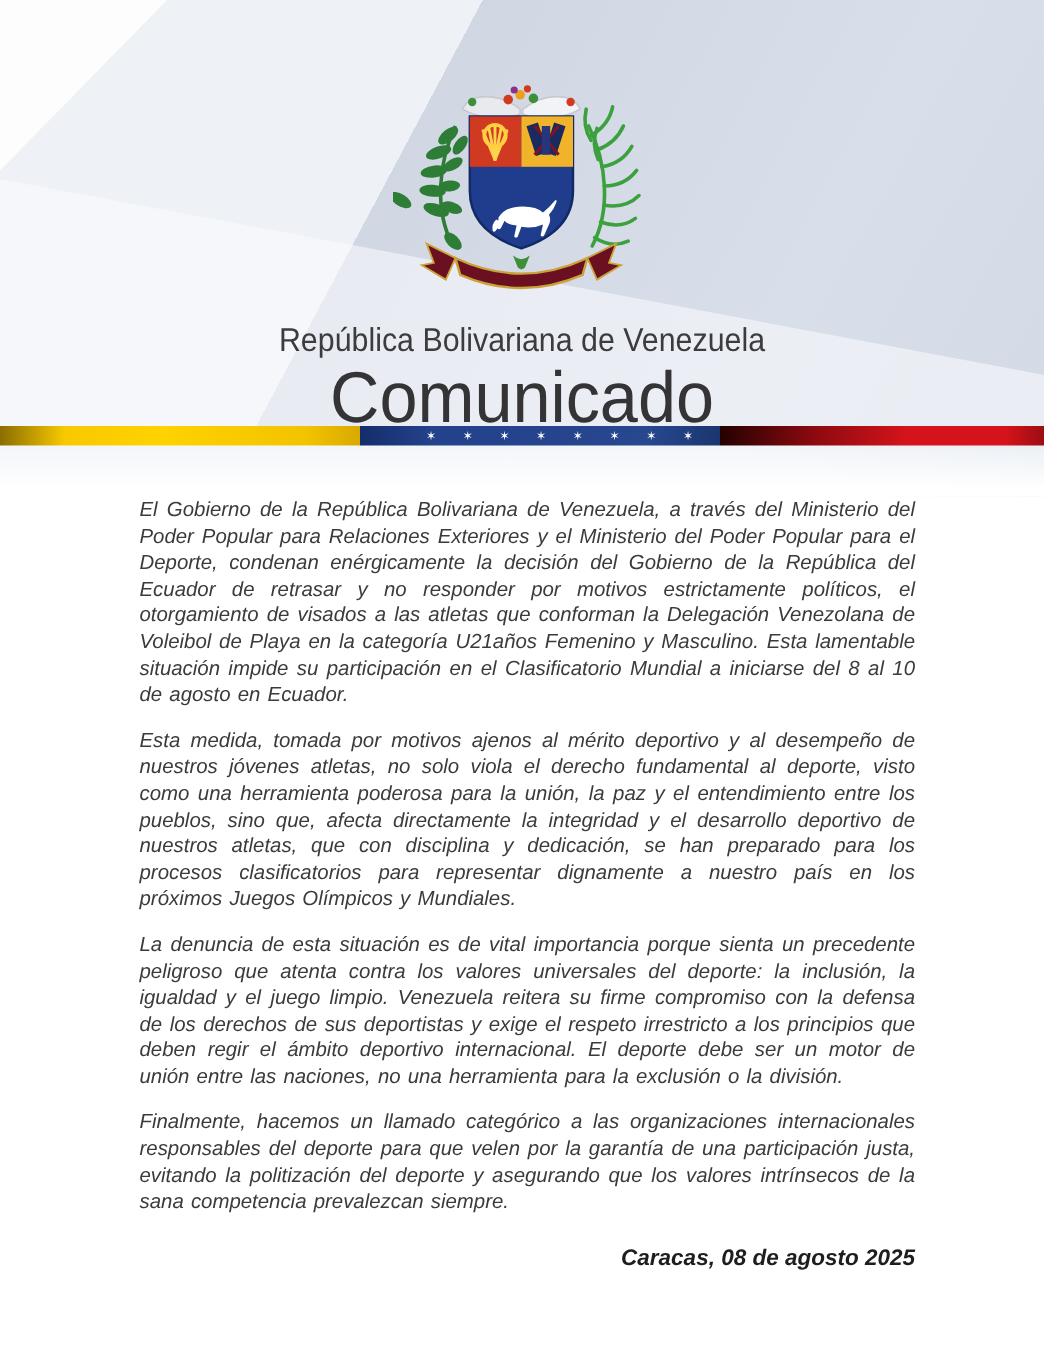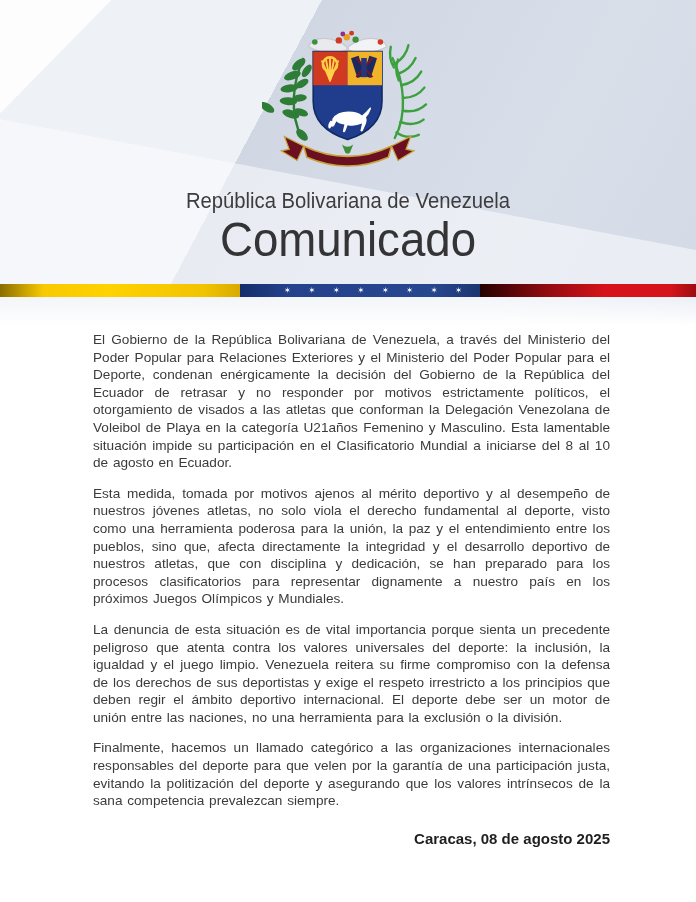--- a/index.html
+++ b/index.html
@@ -21,21 +21,21 @@
     clip-path:polygon(0 0, 16% 0, 0 40%);
   }
   .bg-right-band {
     background:linear-gradient(118deg, rgba(203,211,224,0) 38%, rgba(203,211,224,0.85) 38%, rgba(214,221,232,0.9) 75%, rgba(203,211,224,0.75) 100%);
   }
   .bg-mid-light {
     background:rgba(251,252,254,0.55);
     clip-path:polygon(0 42%, 100% 88%, 100% 100%, 0 100%);
   }
 
-  .header-inner { position:absolute; inset:0; text-align:center; }
+  .header-inner { position:absolute; inset:0; text-align:center;margin-top:26px; }
 
   .coa-wrap { margin-top:26px; height:160px; display:flex; justify-content:center; }
 
   .country-title {
     margin-top:2px;
     font-size:22px; color:#3c3c3e; font-weight:400;
     transform:scaleX(0.92); letter-spacing:0px; white-space:nowrap;
   }
   .doc-title {
     margin-top:-2px;
@@ -64,20 +64,21 @@
   }
   .band-fade {
     width:696px; height:34px;
     background:linear-gradient(to bottom, rgba(236,240,246,0.65), rgba(255,255,255,1) 85%),
                linear-gradient(to right, #ffffff 72%, #e9edf3 100%);
   }
 
   
   .doc-body {
     padding:0 86px 0 93px;
+    font-style:italic;
   }
   .doc-body p {
     font-size:13.6px; line-height:17.6px; color:#3b3b3d;
     text-align:justify; margin-bottom:13px;
     word-spacing:1px;
   }
   .dateline {
     margin-top:20px;
     text-align:right;
     font-size:15px; font-weight:700; color:#1e1e1f;

